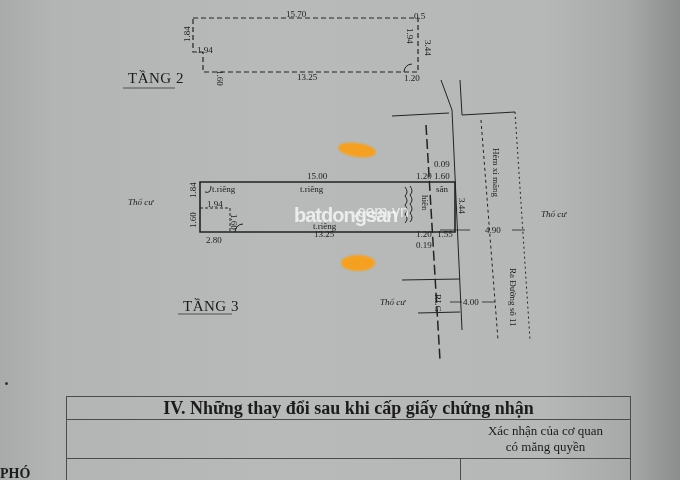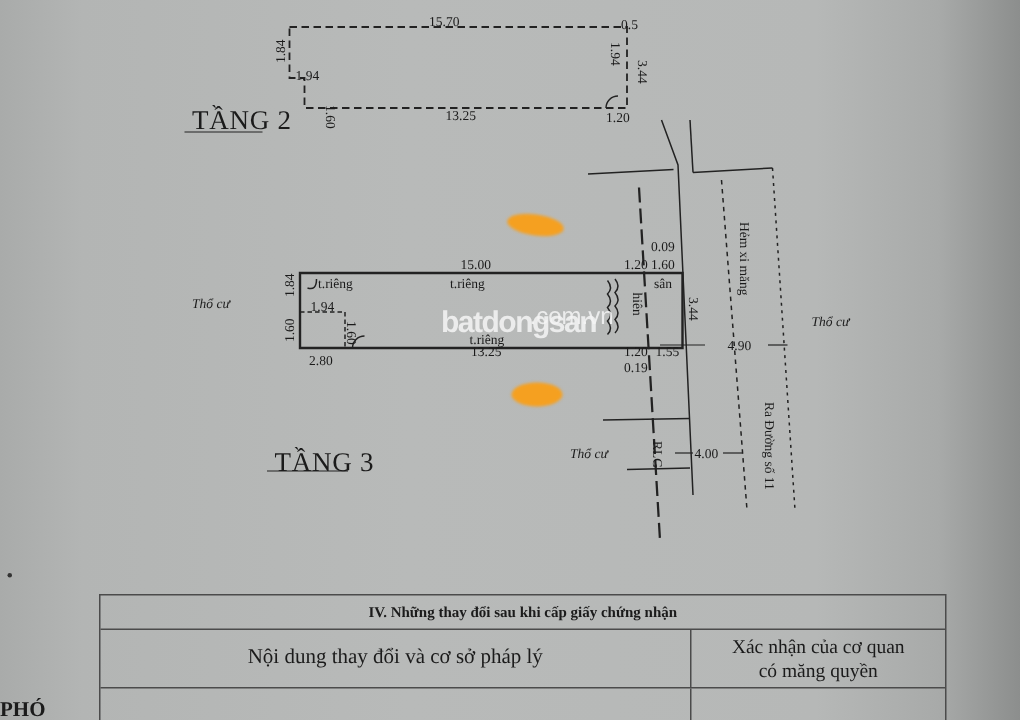--- a/index.html
+++ b/index.html
@@ -3,24 +3,24 @@
 <meta charset="utf-8">
 <style>
   html,body{margin:0;padding:0;}
   body{width:680px;height:480px;overflow:hidden;position:relative;
        background:linear-gradient(90deg,#a9abaa 0%,#b3b5b4 8%,#b8bab9 40%,#b6b8b7 80%,#a8aaa9 92%,#8c8e8d 100%);
        font-family:"Liberation Serif","DejaVu Serif",serif;color:#1b1b1b;}
   .abs{position:absolute;}
   svg.plan{position:absolute;left:0;top:0;}
   .t{position:absolute;font-size:9px;line-height:1;white-space:nowrap;}
   .rot{transform-origin:left top;}
-  .label-floor{position:absolute;font-size:18px;letter-spacing:0.5px;}
+  .label-floor{position:absolute;font-size:15px;letter-spacing:0.5px;}
   .tbl{position:absolute;left:66px;top:396px;width:563px;height:90px;border:1px solid #4b4b4b;}
   .tbl .row1{position:absolute;left:0;top:0;width:100%;height:22px;border-bottom:1px solid #4b4b4b;
-             text-align:center;font-weight:bold;font-size:10px;line-height:23px;}
+             text-align:center;font-weight:bold;font-size:18px;line-height:23px;}
   .tbl .row2{position:absolute;left:0;top:23px;width:100%;height:38px;border-bottom:1px solid #4b4b4b;}
   .tbl .c1{position:absolute;left:0;top:0;width:393px;height:100%;border-right:1px solid #4b4b4b;
            font-size:14px;text-align:center;line-height:38px;}
   .tbl .c2{position:absolute;left:394px;top:0;width:169px;height:100%;font-size:13px;text-align:center;line-height:16px;padding-top:3px;box-sizing:border-box;}
   .tbl .row3l{position:absolute;left:393px;top:62px;width:1px;height:30px;background:#4b4b4b;}
   .wm{position:absolute;color:rgba(245,245,245,0.85);font-family:"Liberation Sans",sans-serif;}
   .blob{position:absolute;background:#f5a020;border-radius:50%;filter:blur(1px);}
 </style>
 </head>
 <body>
@@ -105,21 +105,20 @@
 
 <div class="blob" style="left:338px;top:143px;width:38px;height:14px;transform:rotate(8deg);"></div>
 <div class="blob" style="left:341px;top:255px;width:34px;height:16px;"></div>
 
 <div class="wm" style="left:294px;top:204px;font-size:20px;font-weight:bold;letter-spacing:-1px;">batdongsan</div>
 <div class="wm" style="left:353px;top:203px;font-size:16px;">.com.vn</div>
 
 <div class="tbl">
   <div class="row1">IV. Những thay đổi sau khi cấp giấy chứng nhận</div>
   <div class="row2">
-    <div class="c1">Nội dung thay đổi và cơ sở pháp lý</div>
     <div class="c2">
       <div>Xác nhận của cơ quan</div>
       <div>có măng quyền</div>
     </div>
   </div>
   <div class="row3l"></div>
 </div>
 
 <div class="abs" style="left:0;top:466px;font-size:14px;font-weight:bold;">PHÓ</div>
 <div class="abs" style="left:5px;top:382px;width:3px;height:3px;background:#333;border-radius:50%;"></div>

